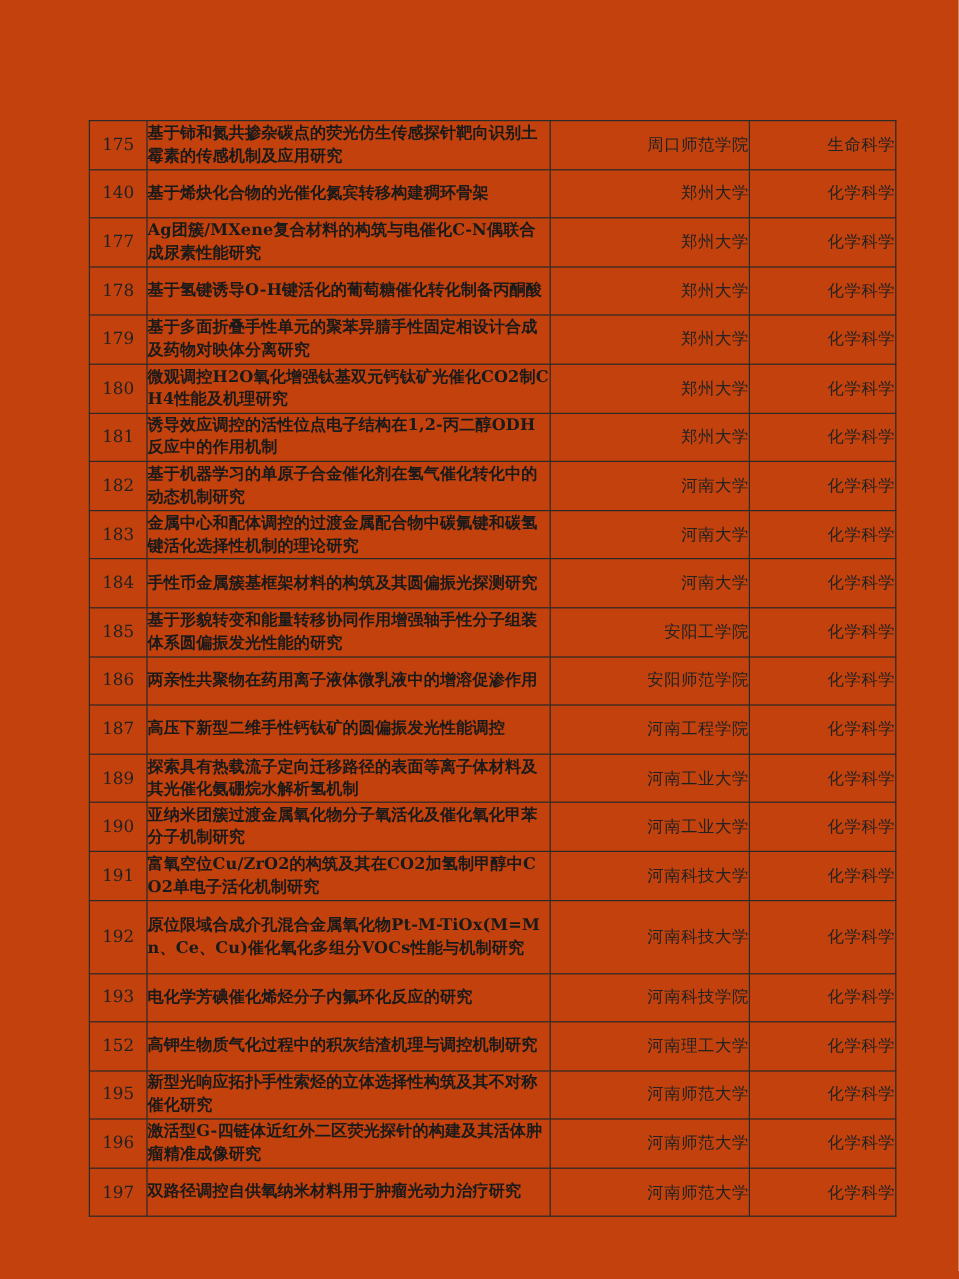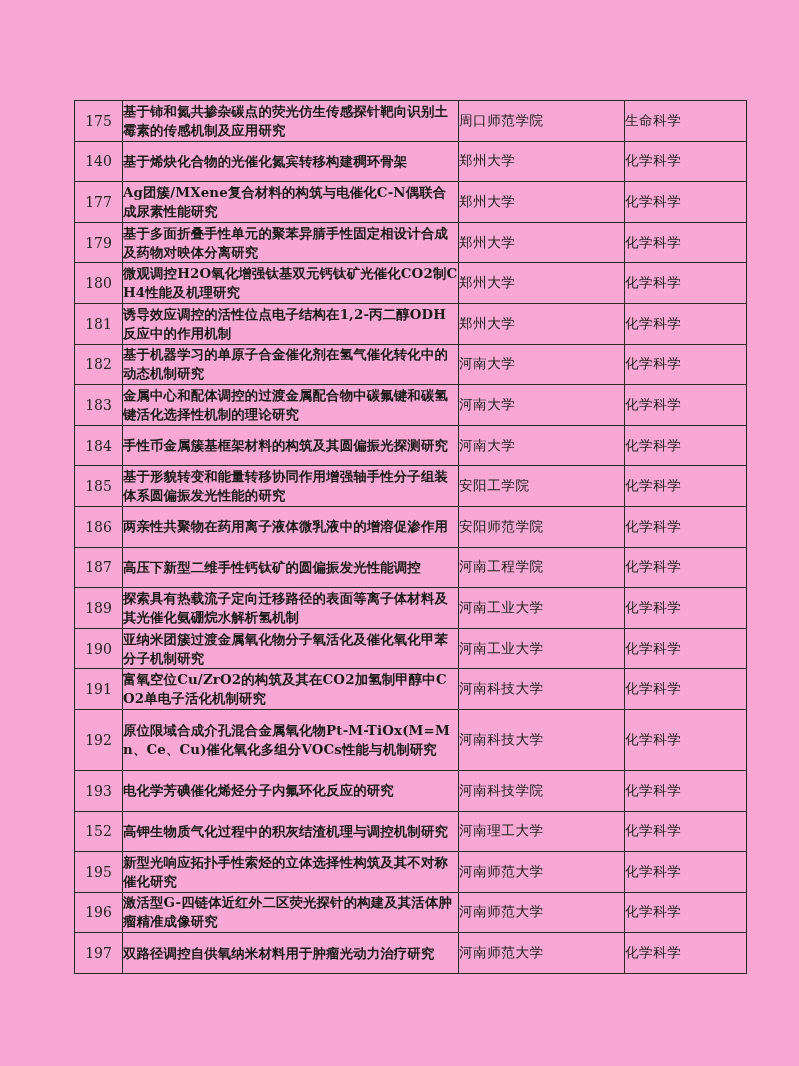--- a/index.html
+++ b/index.html
@@ -1,29 +1,29 @@
 <!DOCTYPE html>
 <html><head>
 <meta charset="utf-8">
 <style>
   html, body { margin: 0; padding: 0; background: #ffffff; }
   body { width: 799px; height: 1066px; position: relative; overflow: hidden;
          font-family: "DejaVu Serif", "Liberation Serif", serif; color: #1a1a1a; }
-  .page { position: absolute; left: 0; top: 0; width: 799px; height: 1066px; background: #f9a8d4; }
+  .page { position: absolute; left: 0; top: 0; width: 799px; height: 1066px; background: #c2410c; }
   table.grid { position: absolute; left: 74px; top: 100px; border-collapse: collapse;
                width: 672px; table-layout: fixed; }
   table.grid td { border: 1.6px solid #2a2a2a; padding: 0; vertical-align: middle; }
   col.c-num { width: 48px; }
   col.c-title { width: 336px; }
   col.c-univ { width: 166px; }
   col.c-disc { width: 122px; }
   td.num { text-align: center; font-size: 14px; color: #222; }
   td.title { text-align: left; font-size: 13.4px; line-height: 19px; padding: 1px 2px 1px 3px;
              letter-spacing: 0.15px; word-break: break-all; font-weight: bold; }
-  td.univ, td.disc { text-align: left; font-size: 13.6px; letter-spacing: 0.5px; color: #222; }
+  td.univ, td.disc { text-align: right; font-size: 13.6px; letter-spacing: 0.5px; color: #222; }
   tr.r { height: 40.6px; }
   tr.r.tall { height: 61px; }
 </style>
 </head>
 <body>
 
 <div class="page">
   <table class="grid">
     <colgroup>
       <col class="c-num">
@@ -40,20 +40,26 @@
         </tr>
         <tr class="r">
           <td class="num">140</td>
           <td class="title">基于烯炔化合物的光催化氮宾转移构建稠环骨架</td>
           <td class="univ">郑州大学</td>
           <td class="disc">化学科学</td>
         </tr>
         <tr class="r">
           <td class="num">177</td>
           <td class="title">Ag团簇/MXene复合材料的构筑与电催化C-N偶联合成尿素性能研究</td>
+          <td class="univ">郑州大学</td>
+          <td class="disc">化学科学</td>
+        </tr>
+        <tr class="r">
+          <td class="num">178</td>
+          <td class="title">基于氢键诱导O-H键活化的葡萄糖催化转化制备丙酮酸</td>
           <td class="univ">郑州大学</td>
           <td class="disc">化学科学</td>
         </tr>
         <tr class="r">
           <td class="num">179</td>
           <td class="title">基于多面折叠手性单元的聚苯异腈手性固定相设计合成及药物对映体分离研究</td>
           <td class="univ">郑州大学</td>
           <td class="disc">化学科学</td>
         </tr>
         <tr class="r">

